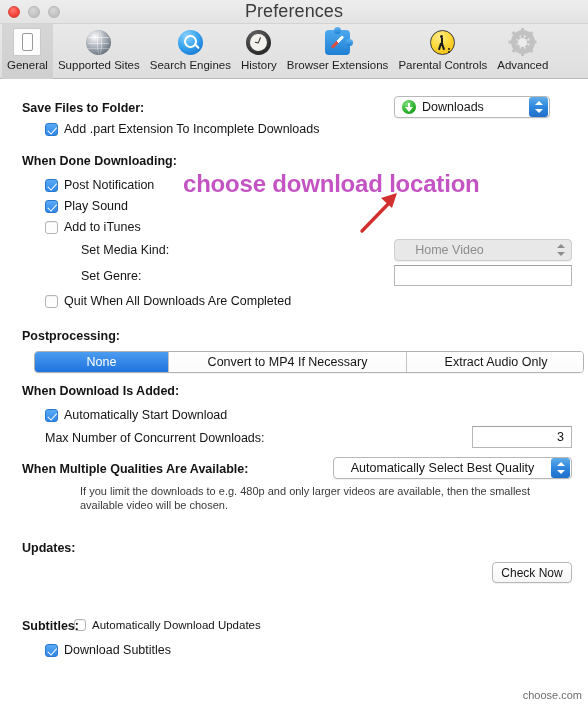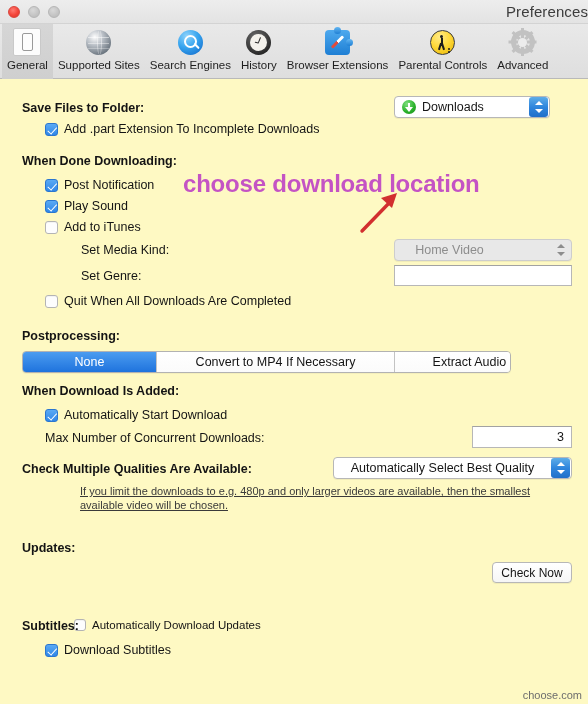--- a/index.html
+++ b/index.html
@@ -47,23 +47,23 @@
   }
   .light.close {
     background: radial-gradient(circle at 40% 32%, #ff7b72 0%, #f4453a 55%, #d8372d 100%);
     border: 1px solid #d8453c;
   }
   .light.min, .light.zoom {
     background: radial-gradient(circle at 40% 32%, #d8d8d8 0%, #c4c4c4 60%, #b8b8b8 100%);
     border: 1px solid #b6b6b6;
   }
   .win-title {
-    text-align: right;
+    text-align: center;
     line-height: 23px;
-    font-size: 15px;
+    font-size: 18px;
     color: #3c3c3c;
     letter-spacing: .1px;
   }
 
   
   .toolbar {
     height: 55px;
     background: linear-gradient(to bottom, #e9e9e9 0%, #dedede 100%);
     border-bottom: 1px solid #b9b9b9;
     display: flex;
@@ -241,21 +241,21 @@
   .ic-gear .tooth.d { transform: rotate(135deg); }
   .ic-gear .hole {
     position:absolute; width:9px; height:9px; border-radius:50%;
     background:#ececec;
   }
 
   
   .content {
     position: relative;
     flex: 1 1 auto;
-    background: #fef9c3;
+    background: #ffffff;
     padding: 0;
   }
 
   .row { position: absolute; }
 
   .section-head {
     font-size: 12.5px;
     font-weight: bold;
     color: #141414;
   }
@@ -605,46 +605,46 @@
       <span style="padding-left:5px;"></span>
     </div>
 
     <div class="row cb" style="left:45px; top:215px;">
       <span class="box off"></span>
       <span class="label">Quit When All Downloads Are Completed</span>
     </div>
 
     <div class="row section-head" style="left:22px; top:250px;">Postprocessing:</div>
 
-    <div class="segmented" style="left:22px; top:272px; width:489px;">
+    <div class="segmented" style="left:34px; top:272px; width:550px;">
       <div class="seg active" style="width:134px;">None</div>
       <div class="seg" style="width:238px;">Convert to MP4 If Necessary</div>
       <div class="seg" style="width:178px;">Extract Audio Only</div>
     </div>
 
     <div class="row section-head" style="left:22px; top:305px;">When Download Is Added:</div>
 
     <div class="row cb" style="left:45px; top:329px;">
       <span class="box on"></span>
       <span class="label">Automatically Start Download</span>
     </div>
 
     <div class="row label" style="left:45px; top:352px;">Max Number of Concurrent Downloads:</div>
     <div class="field right" style="left:472px; top:347px; width:100px; height:22px;">
       <span>3</span>
     </div>
 
-    <div class="row section-head" style="left:22px; top:383px;">Check Multiple Qualities Are Available:</div>
+    <div class="row section-head" style="left:22px; top:383px;">When Multiple Qualities Are Available:</div>
 
     <div class="popup centered" style="left:333px; top:378px; width:239px;">
       <span class="ptext">Automatically Select Best Quality</span>
       <span class="stepper"></span>
     </div>
 
-    <div class="row help" style="left:80px; top:405px; width:490px;text-decoration:underline;">If you limit the downloads to e.g. 480p and only larger videos are available, then the smallest available video will be chosen.</div>
+    <div class="row help" style="left:80px; top:405px; width:490px;">If you limit the downloads to e.g. 480p and only larger videos are available, then the smallest available video will be chosen.</div>
 
     <div class="row section-head" style="left:22px; top:462px;">Updates:</div>
 
 
     <div class="pushbtn" style="left:492px; top:483px; width:80px;">Check Now</div>
 
     <div class="row cb" style="left:74px; top:507px;margin-top:33px;">
       <span class="box off sm"></span>
       <span class="label sm">Automatically Download Updates</span>
     </div>

